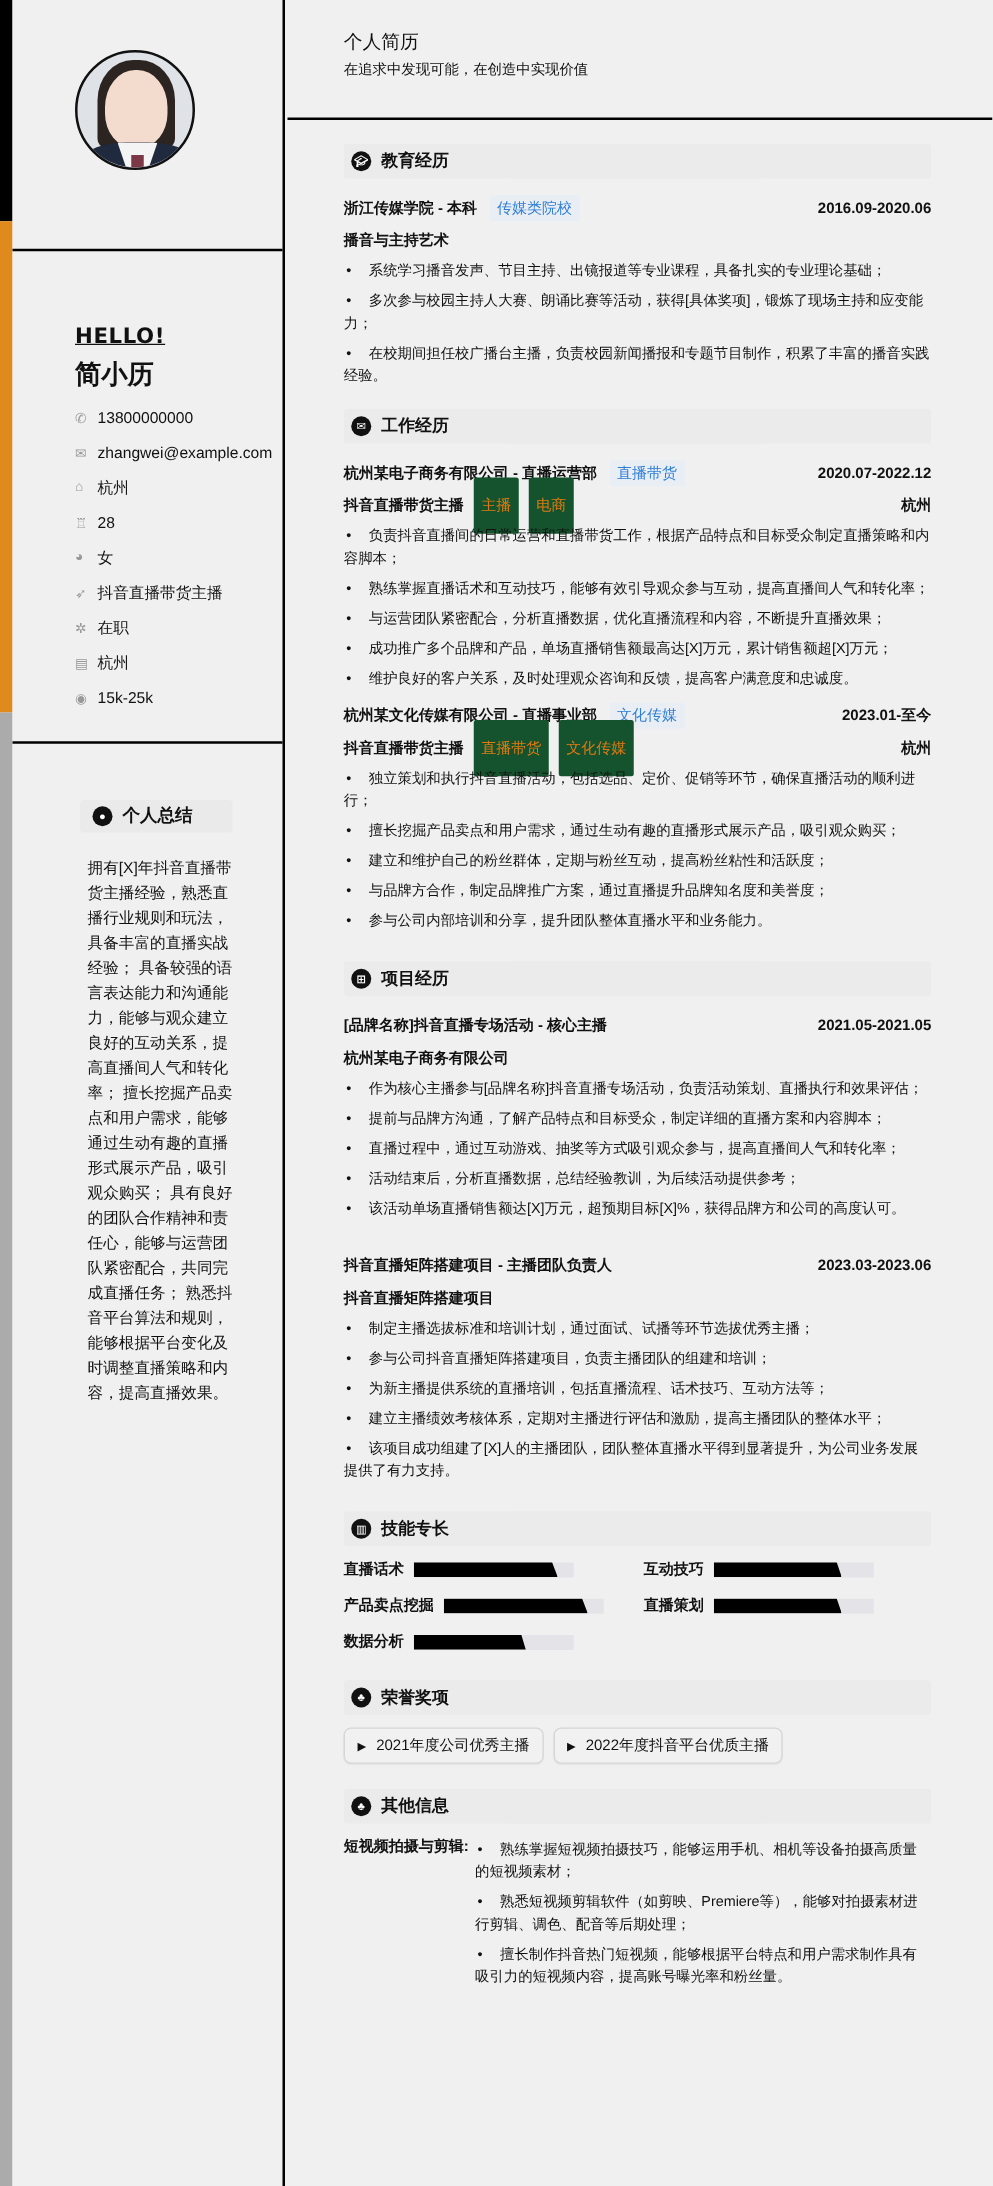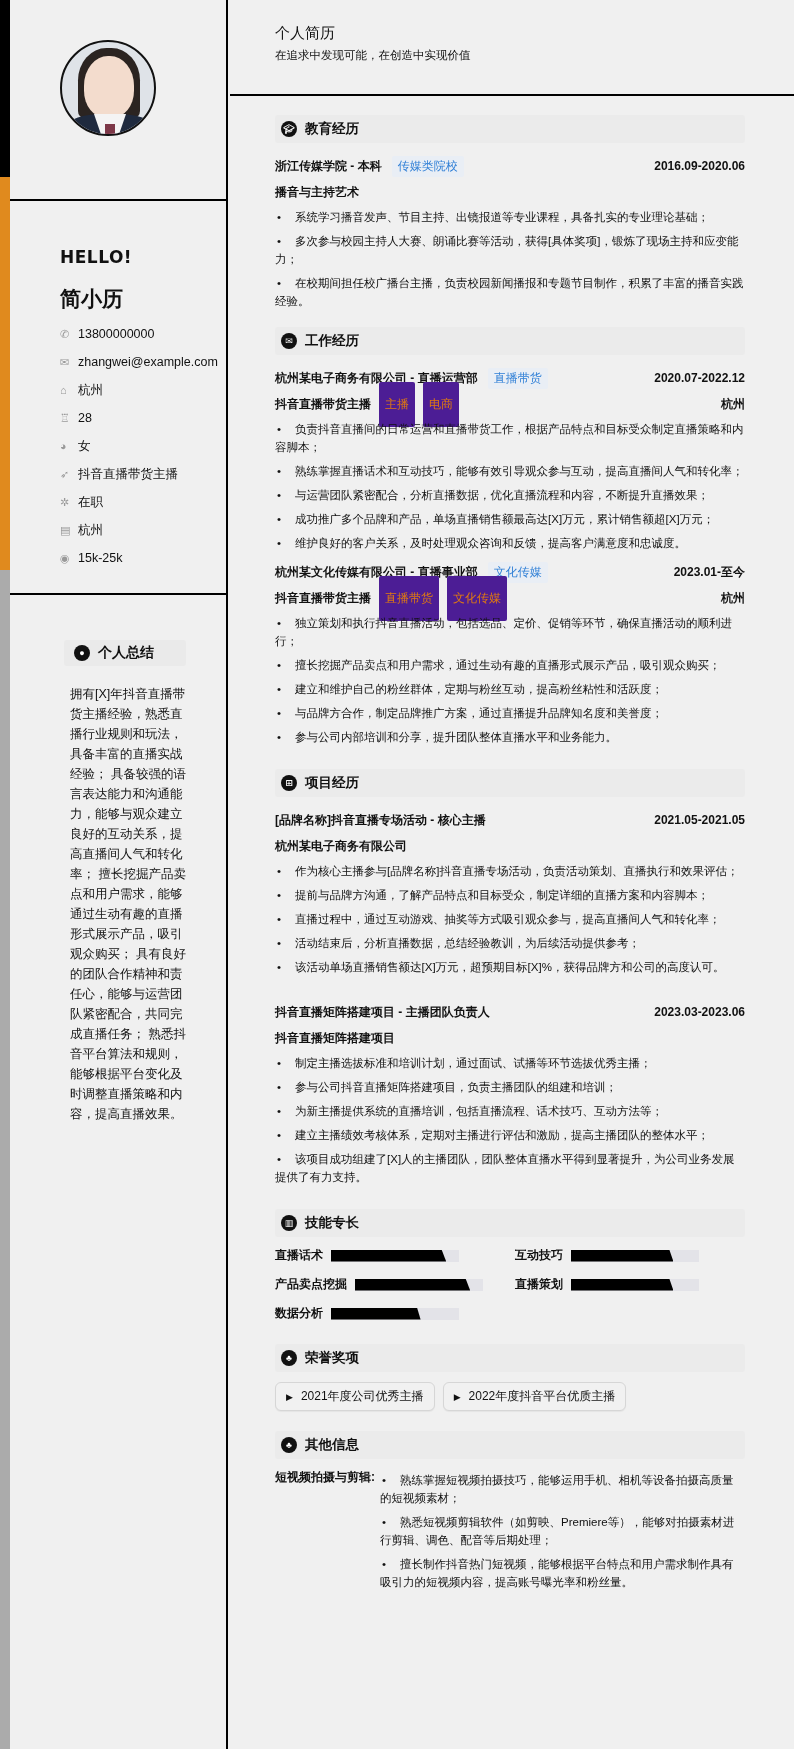--- a/index.html
+++ b/index.html
@@ -15,42 +15,42 @@
   
   .sidebar { position: absolute; left: 10px; top: 0; width: 218px; height: 1749px; border-right: 2px solid #000; background: #f0f0f0; }
   .avatar-wrap { position: absolute; left: 50px; top: 40px; width: 96px; height: 96px; border-radius: 50%; border: 2px solid #111; overflow: hidden; background: #dfe3e8; }
   .avatar-face { position: absolute; left: 22px; top: 14px; width: 50px; height: 62px; border-radius: 48% 48% 44% 44%; background: #f3dccd; }
   .avatar-hair { position: absolute; left: 16px; top: 6px; width: 62px; height: 70px; border-radius: 46% 46% 10% 10%; background: #2b2421; }
   .avatar-shirt { position: absolute; left: 6px; top: 72px; width: 84px; height: 30px; border-radius: 40% 40% 0 0; background: #1f2a3e; }
   .avatar-collar { position: absolute; left: 32px; top: 72px; width: 32px; height: 28px; background: #f4f4f4; clip-path: polygon(0 0, 100% 0, 70% 100%, 30% 100%); }
   .avatar-tie { position: absolute; left: 43px; top: 82px; width: 10px; height: 16px; background: #7d3848; }
 
   .sb-divider { position: absolute; left: 0; width: 216px; height: 2px; background: #000; }
-  .hello { position: absolute; left: 50px; top: 247px; font-size: 17px; font-weight: 900; letter-spacing: 0.5px; font-family: "DejaVu Sans", sans-serif; }
+  .hello { position: absolute; left: 50px; top: 259px; font-size: 17px; font-weight: 900; letter-spacing: 0.5px; font-family: "DejaVu Sans", sans-serif; text-decoration: underline; }
   .name { position: absolute; left: 50px; top: 285px; font-size: 21px; font-weight: 700; }
   .info-list { position: absolute; left: 50px; top: 320px; width: 170px; }
   .info-row { display: flex; align-items: center; height: 28px; font-size: 12.5px; color: #111; }
   .info-row .ic { width: 18px; color: #999; font-size: 11px; flex-shrink: 0; }
 
   .summary-head { position: absolute; left: 54px; top: 640px; width: 122px; height: 26px; background: #eaeaea; border-radius: 3px; display: flex; align-items: center; padding-left: 10px; font-size: 14px; font-weight: 700; }
   .circle-ic { width: 16px; height: 16px; border-radius: 50%; background: #111; color: #fff; display: inline-flex; align-items: center; justify-content: center; font-size: 9px; margin-right: 8px; flex-shrink: 0; }
   .summary-text { position: absolute; left: 60px; top: 684px; width: 116px; font-size: 12.5px; line-height: 20px; color: #111; }
 
   
   .main { position: absolute; left: 230px; top: 0; width: 564px; height: 1749px; }
   .header { height: 96px; border-bottom: 2px solid #000; padding: 24px 0 0 45px; }
   .header .title { font-size: 15px; font-weight: 400; }
   .header .subtitle { font-size: 11.5px; margin-top: 5px; }
   .content { position: absolute; left: 45px; top: 115px; width: 470px; }
 
   .sec-head { height: 28px; background: #ebebeb; border-radius: 3px; display: flex; align-items: center; padding-left: 6px; font-size: 13.5px; font-weight: 700; margin-bottom: 10px; }
   .row { display: flex; justify-content: space-between; align-items: center; font-size: 12px; font-weight: 700; height: 26px; }
   .row .l { display: flex; align-items: center; }
   .tag-blue { color: #2f7fd6; font-weight: 400; background: #e9eef5; padding: 2px 6px; margin-left: 10px; border-radius: 2px; font-size: 12px; }
-  .tag-orange { color: #e07a10; font-weight: 400; background: #4c1d95; padding: 14px 6px; margin-left: 8px; border-radius: 2px; font-size: 12px; }
+  .tag-orange { color: #e07a10; font-weight: 400; background: #14532d; padding: 14px 6px; margin-left: 8px; border-radius: 2px; font-size: 12px; }
   .bullets { list-style: none; font-size: 11.5px; line-height: 18px; }
   .bullets li { padding: 3px 0; }
   .bullets li::before { content: "•"; margin-right: 14px; margin-left: 2px; }
 
   .skills { display: grid; grid-template-columns: 240px 230px; row-gap: 12px; margin: 6px 0 22px; }
   .skill { display: flex; align-items: center; font-size: 12px; font-weight: 700; }
   .skill .bar { height: 12px; background: #e3e3e8; margin-left: 8px; position: relative; }
   .skill .fill { position: absolute; left: 0; top: 0; height: 12px; background: #000; clip-path: polygon(0 0, 96% 0, 100% 100%, 0 100%); }
 
   .awards { display: flex; gap: 8px; margin: 6px 0 20px; }

